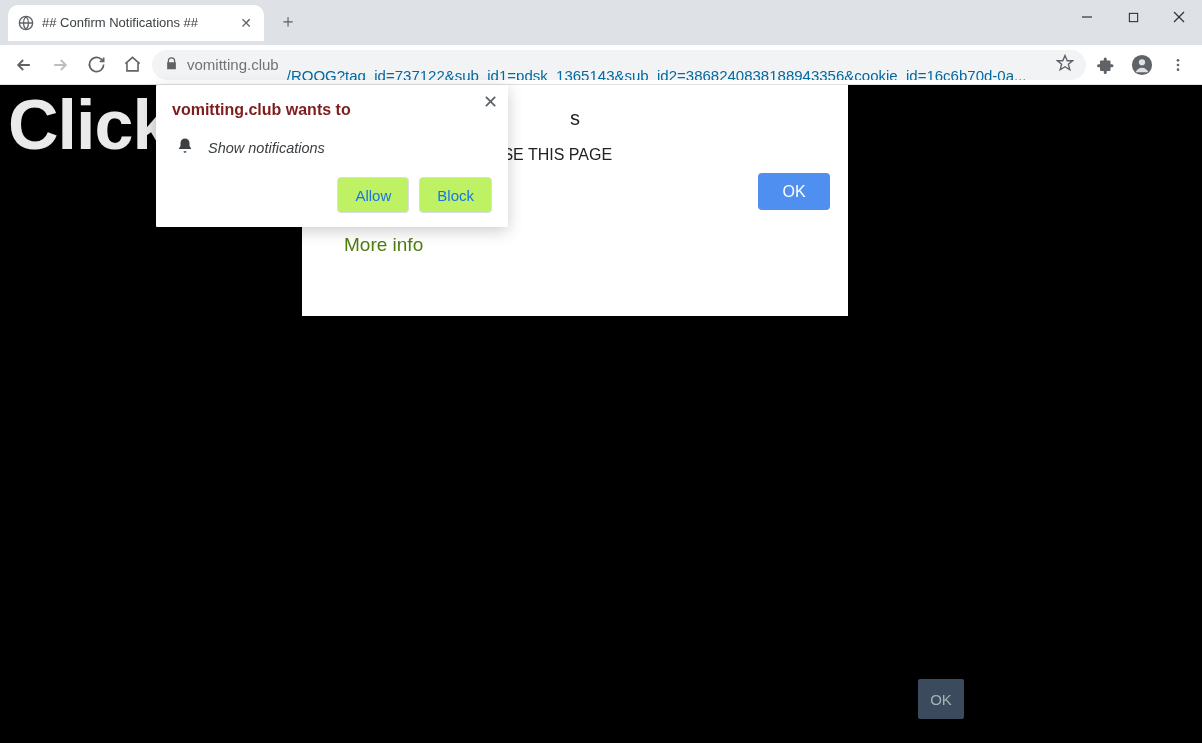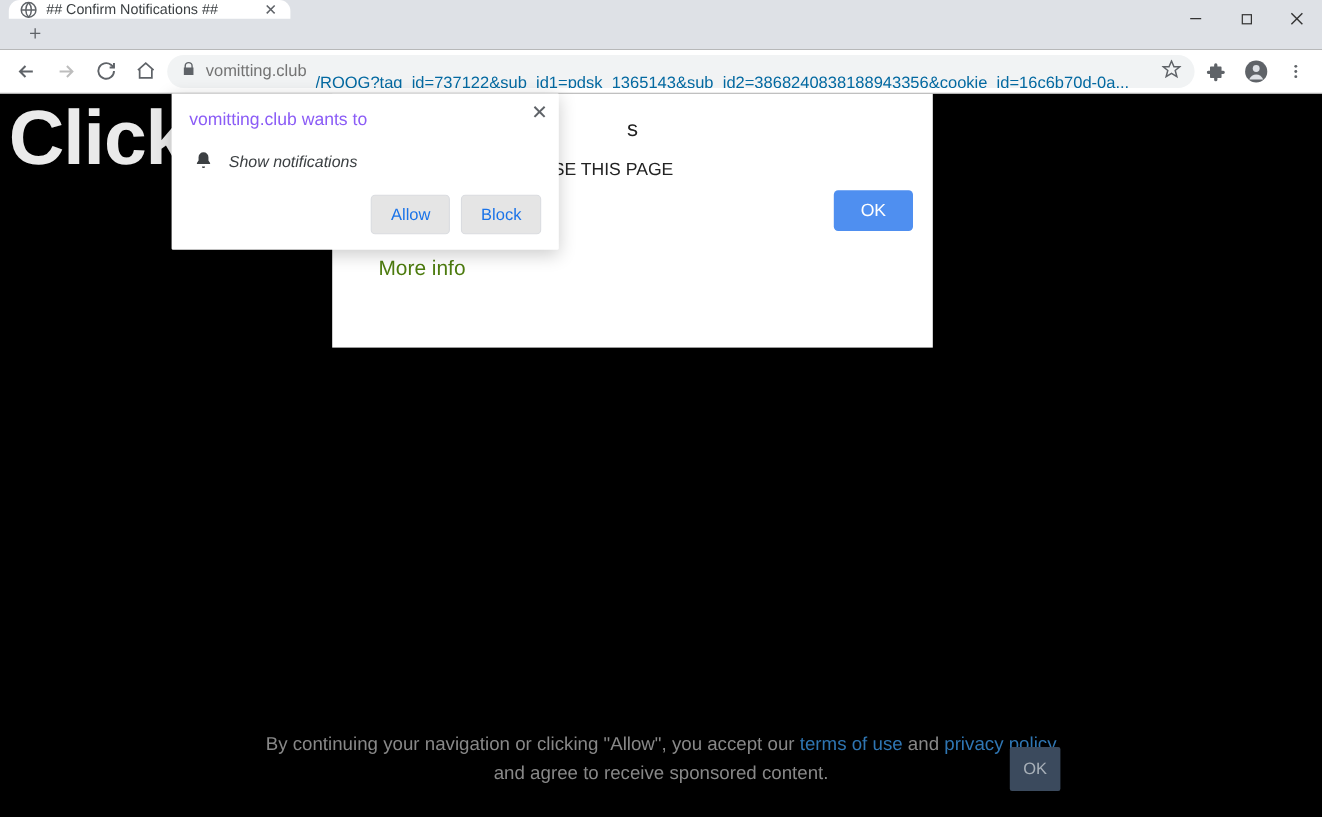--- a/index.html
+++ b/index.html
@@ -26,25 +26,24 @@
     align-items: center;
     justify-content: center;
     color: #333;
     font-size: 14px;
   }
   
   .tab-strip {
     height: 45px;
     background: #dee1e6;
     display: flex;
-    align-items: flex-start;
+    align-items: center;
     padding-left: 8px;
     position: relative;
     z-index: 10;
-    flex-direction: column;
   }
   .tab {
     height: 36px;
     width: 256px;
     background: #fff;
     border-radius: 10px 10px 0 0;
     display: flex;
     align-items: center;
     padding: 0 10px;
     gap: 8px;
@@ -171,30 +170,30 @@
     box-shadow: 0 4px 16px rgba(0,0,0,0.2);
     border-radius: 1px;
     z-index: 40;
     padding: 16px;
   }
   .perm-close {
     position:absolute;
     right:10px; top:6px;
     color:#5f6368; font-size:18px;
   }
-  .perm-origin { font-size:16px; color:#8b5cf6; margin-bottom:18px; }
+  .perm-origin { font-size:16px; color:#7f1d1d; margin-bottom:18px;font-weight:bold; }
   .perm-row { display:flex; align-items:center; gap:14px; font-size:14.5px; color:#3c4043; margin-left:4px;font-style:italic;}
   .perm-actions {
     position:absolute;
     right:16px; bottom:14px;
     display:flex; gap:10px;
   }
   .perm-btn {
     border:1px solid #dadce0;
-    background:#e5e5e5;
+    background:#bef264;
     color:#1a73e8;
     font-size:15px;
     height:36px;
     padding: 0 17px;
     border-radius:4px;
   }
   
   .footer-banner {
     position:absolute;
     left:0; right:0;
@@ -318,24 +317,20 @@
     <div class="page-modal-title">
       <span style="visibility:hidden">xxxxxxxxxxxxxxxxxxxxxxxx</span><span>s</span>
     </div>
     <div class="page-modal-sub">
       <span style="visibility:hidden">xxxxxxxxxxxxxxxxxxxx</span><span>OSE THIS PAGE</span>
     </div>
     <button class="page-modal-ok">OK</button>
     <a class="page-modal-more">More info</a>
   </div>
 
-  <div class="footer-banner">
-    <span>By continuing your navigation or clicking "Allow", you accept our </span><a class="footer-link">terms of use</a><span> and </span><a class="footer-link">privacy policy</a><br>
-    <span>and agree to receive sponsored content.</span>
-  </div>
   <div class="footer-ok">OK</div>
 </div>
 
 <div class="perm-prompt">
   <div class="perm-close">✕</div>
   <div class="perm-origin">vomitting.club wants to</div>
   <div class="perm-row">
     <span>
       <svg width="18" height="18" viewBox="0 0 24 24" fill="currentColor">
           <path d="M12 2a6 6 0 00-6 6v4l-2 3v1h16v-1l-2-3V8a6 6 0 00-6-6zM10 19a2 2 0 104 0h-4z"></path>

